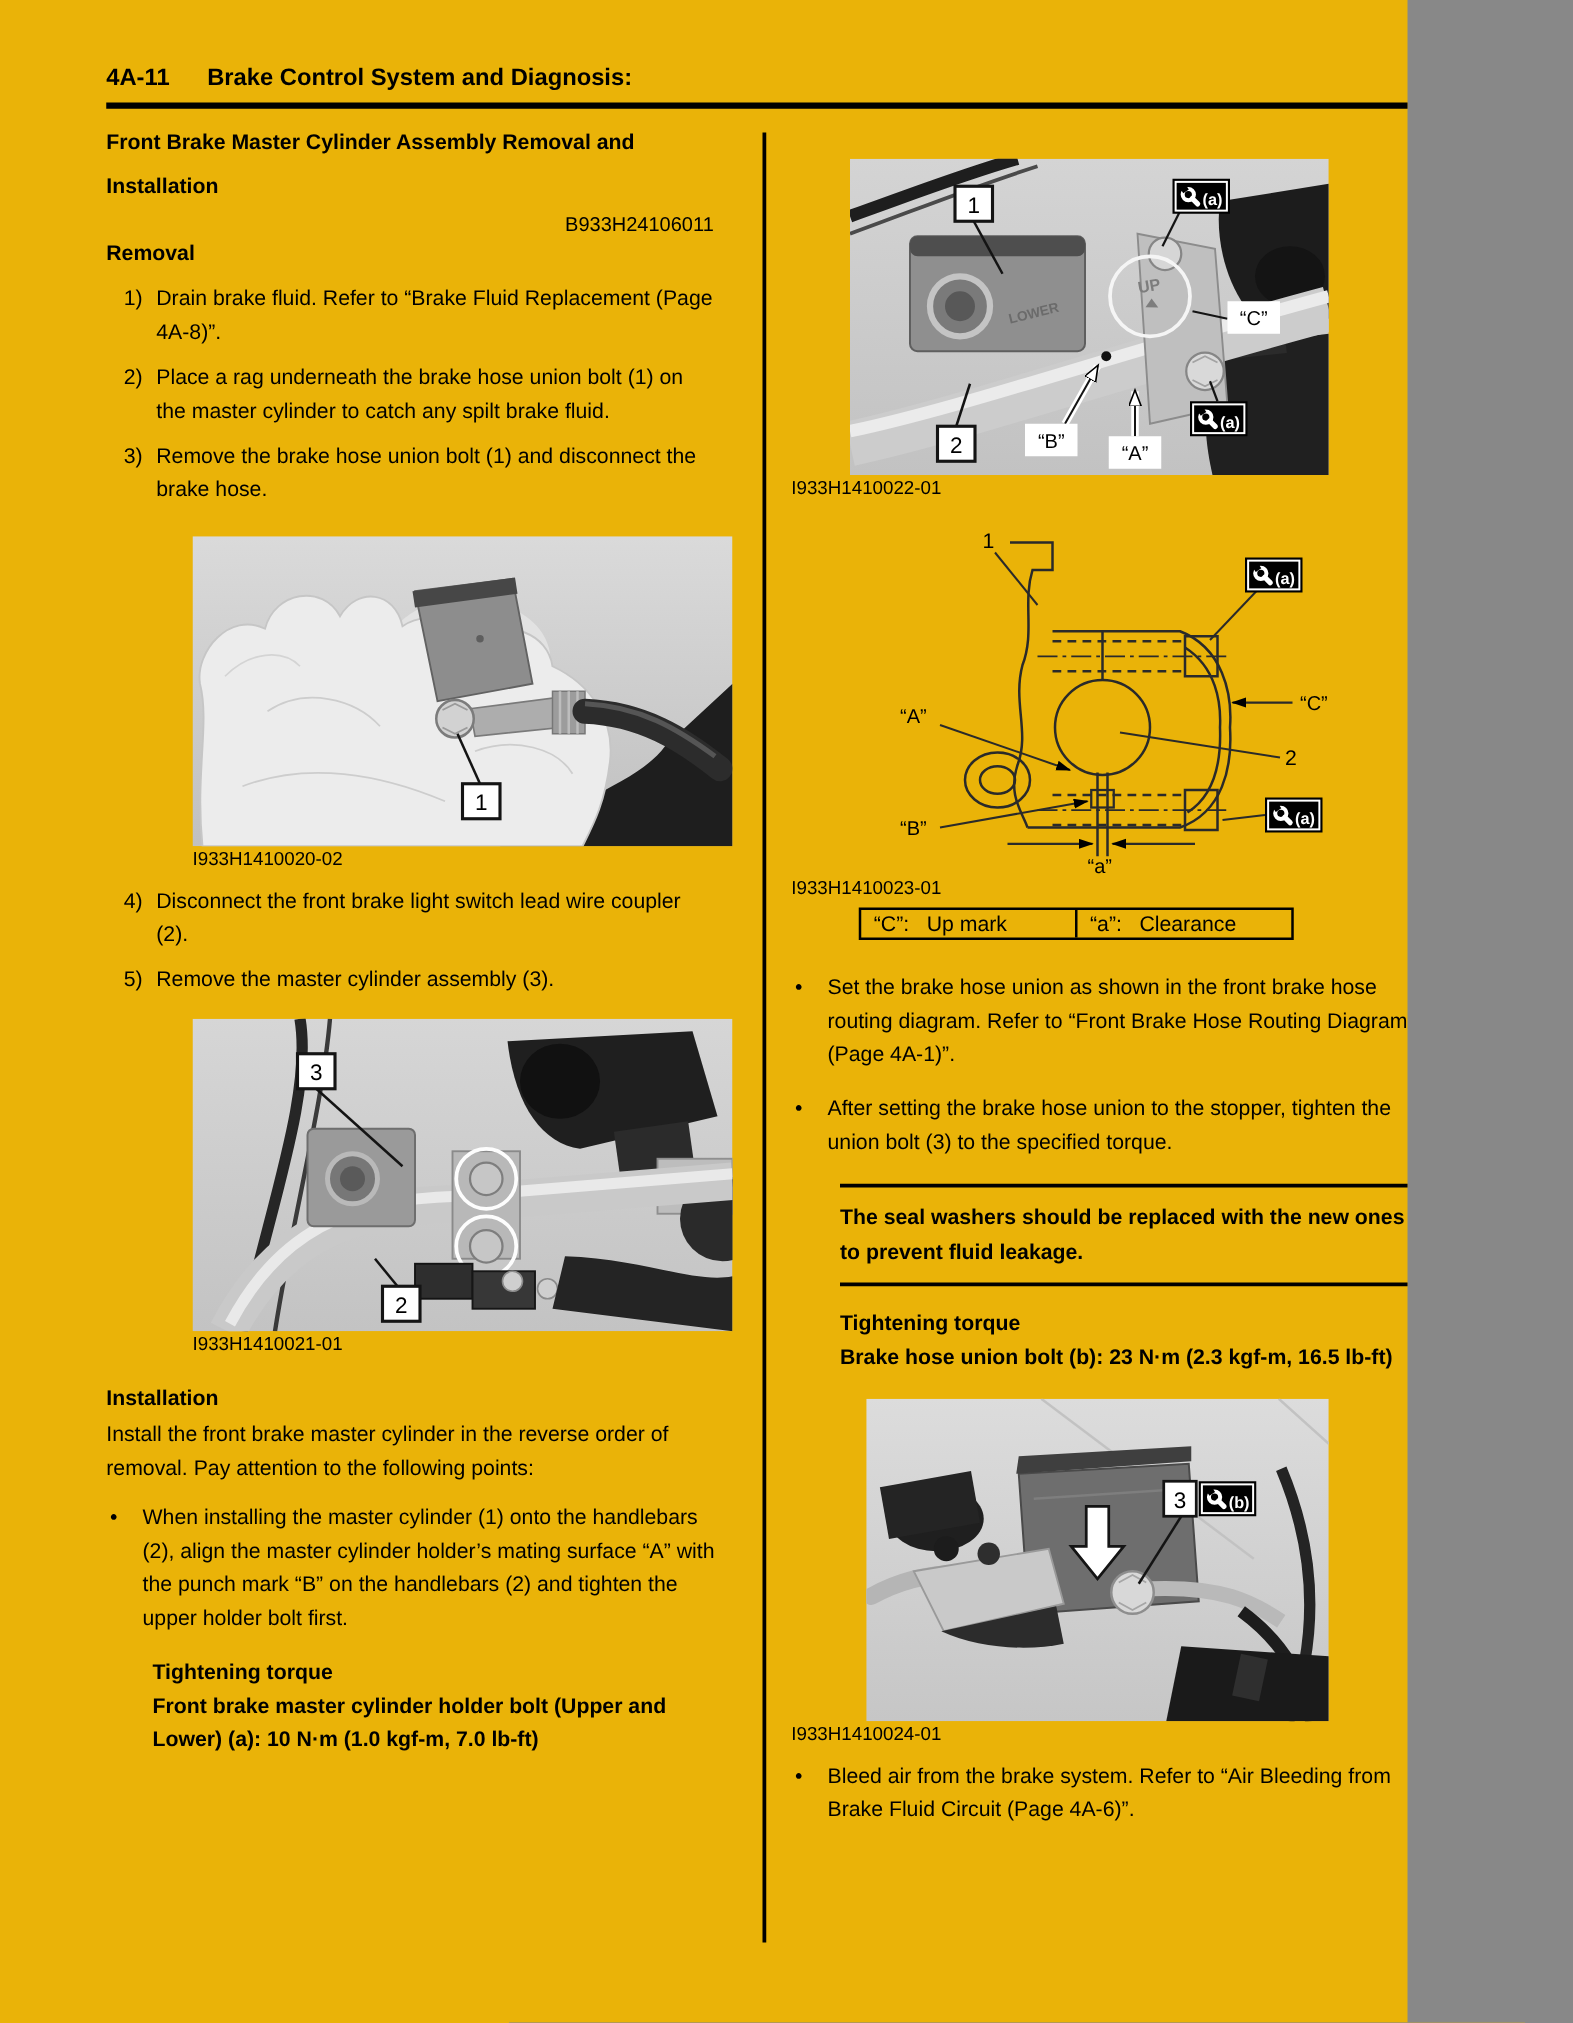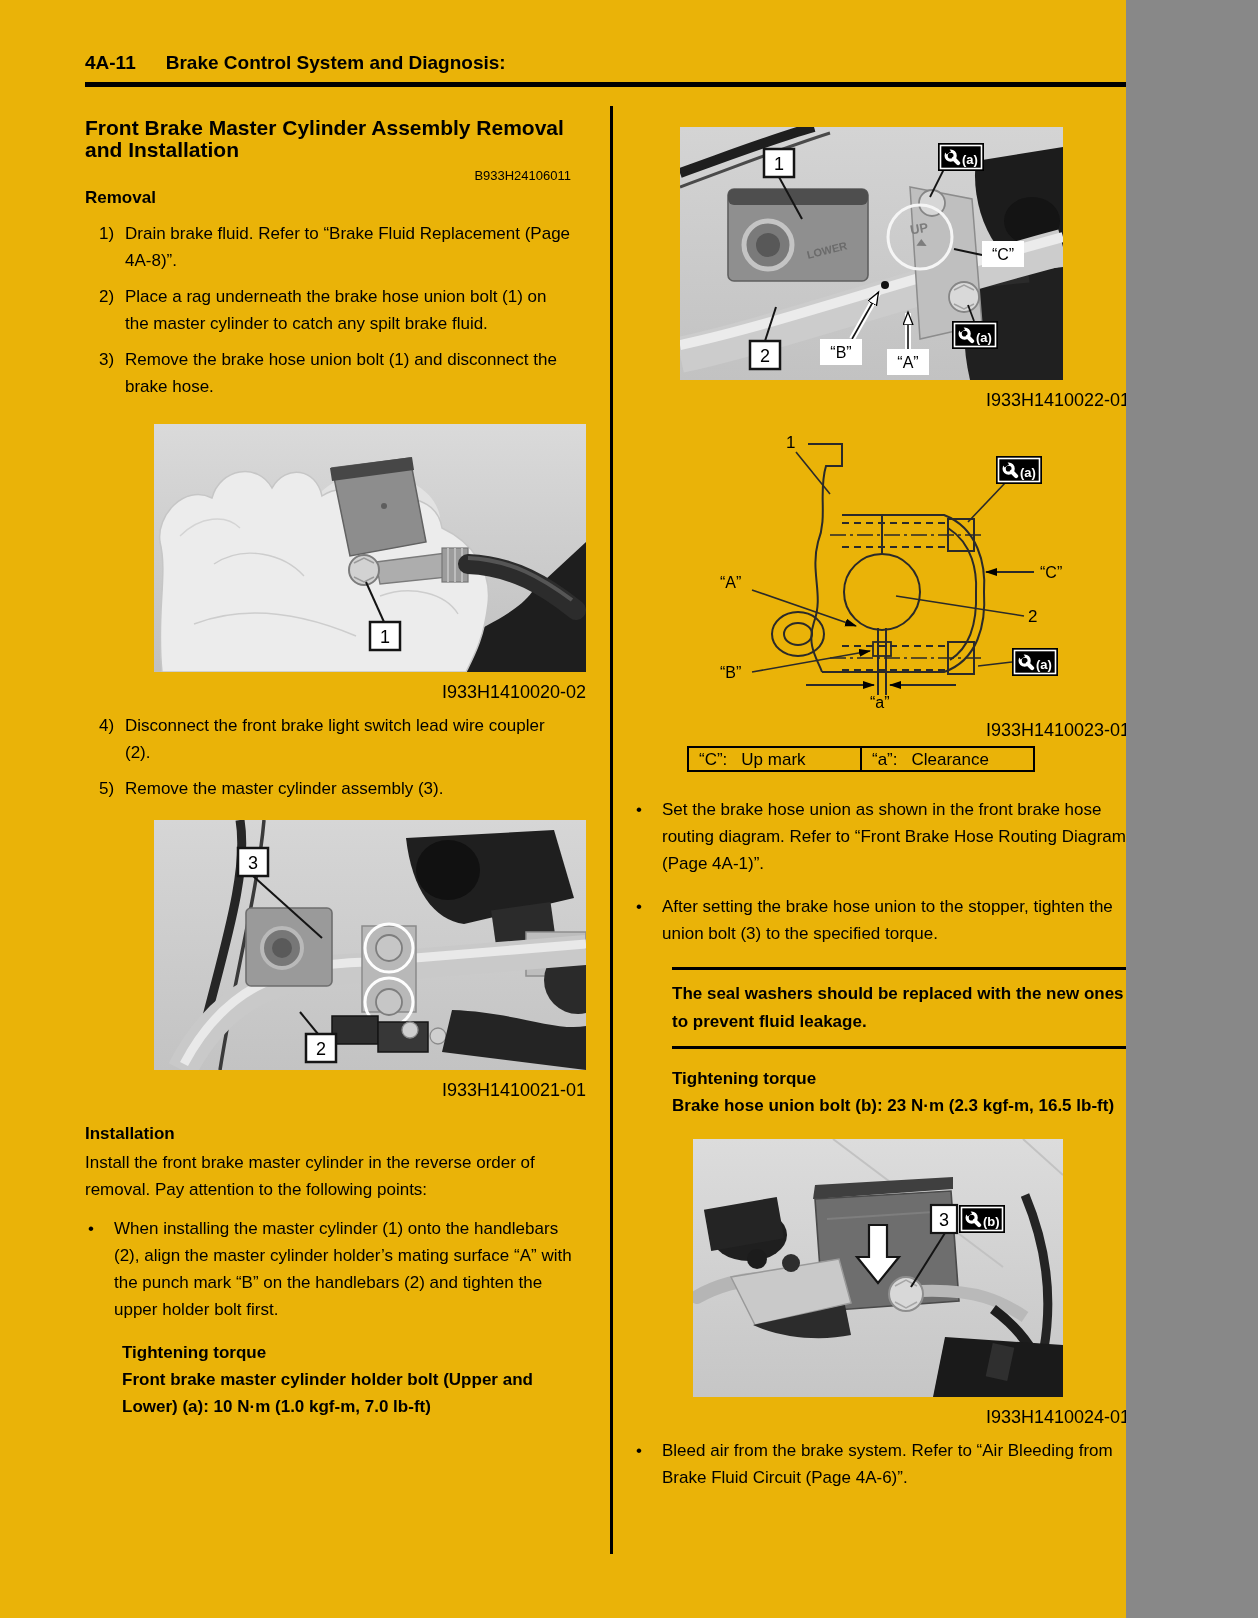--- a/index.html
+++ b/index.html
@@ -6,31 +6,31 @@
   .page{position:relative;width:1126px;height:1618px;background:#eab308;
         font-family:"Liberation Sans",sans-serif;color:#000;overflow:hidden;text-decoration:underline;}
   .hdr{position:absolute;left:85px;top:52px;font-size:19px;font-weight:bold;white-space:nowrap;}
   .hdr .hdr-code{margin-right:30px;}
   .hdr-rule{position:absolute;left:85px;top:82px;width:1046px;height:5px;background:#000;}
   .col-divider{position:absolute;left:610px;top:106px;width:3px;height:1448px;background:#000;}
 
   .col-left{position:absolute;left:85px;top:96px;width:488px;font-size:17px;line-height:27px;}
   .col-right{position:absolute;left:633px;top:118px;width:497px;font-size:17px;line-height:27px;}
 
-  .doc-title{font-size:21px;font-weight:bold;line-height:22px;margin-top:21px;}
-  .ref-code{text-align:right;font-size:13px;line-height:16px;margin-top:7px;padding-right:2px;}
+  .doc-title{font-size:17px;font-weight:bold;line-height:35px;}
+  .ref-code{text-align:right;font-size:16px;line-height:16px;margin-top:7px;padding-right:2px;}
   .sec-head{font-weight:bold;}
   .steps{margin-top:4px;}
   .step{display:flex;margin-top:9px;padding-left:14px;}
   .step-num{width:26px;flex:none;}
   .step-text{flex:1;}
   .photo-block{margin-top:24px;}
   .photo-frame{position:relative;}
   .photo-frame svg{display:block;}
-  .caption{font-size:18px;line-height:15px;text-align:right;margin-top:13px;}
+  .caption{font-size:15px;line-height:15px;margin-top:3px;}
   .para{margin-top:2px;}
   .bullet{display:flex;margin-top:12px;}
   .bullet-dot{width:26px;flex:none;padding-left:3px;}
   .bullet-text{flex:1;}
   .torque{margin-top:16px;font-weight:bold;}
   .indent37{margin-left:37px;}
   .indent39{margin-left:39px;}
 
   .legend{display:flex;margin:8px 0 0 54px;width:348px;border:2px solid #000;
           font-size:17px;line-height:24px;height:26px;box-sizing:border-box;}

